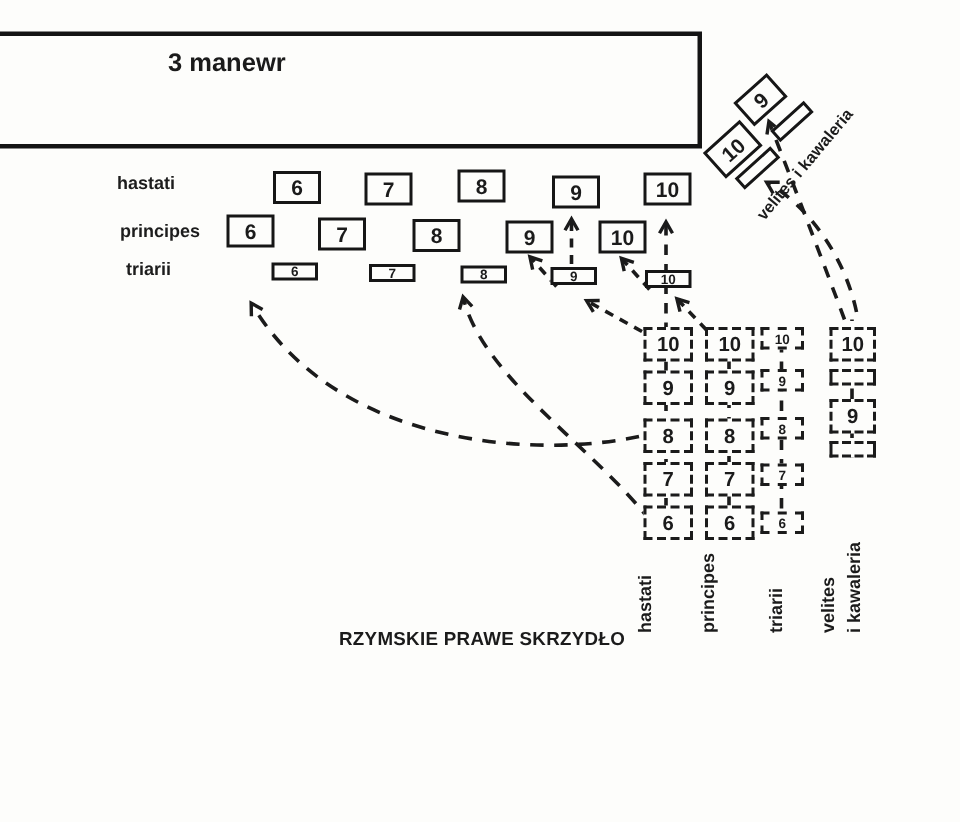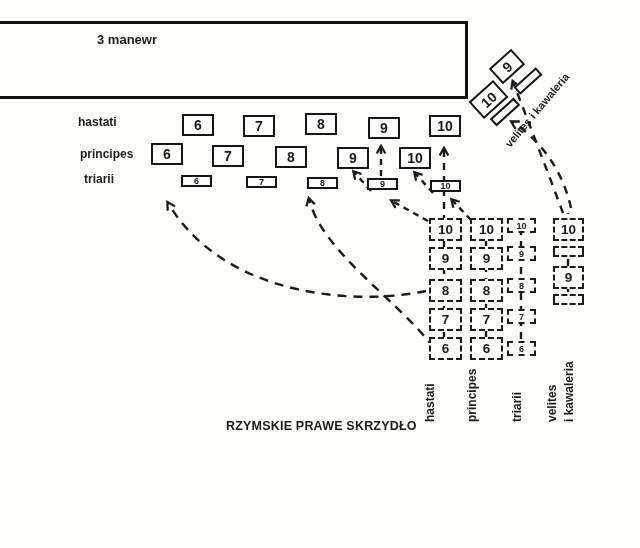--- a/index.html
+++ b/index.html
@@ -6,21 +6,21 @@
   .stage{
     position:relative;width:640px;height:548px;overflow:hidden;
     background:#fdfdfb;color:#1b1b1b;
     font-family:"Liberation Sans",sans-serif;
   }
   .stage *{box-sizing:border-box;}
   svg.arrows{position:absolute;left:0;top:0;z-index:0;}
   .lbl{position:absolute;font-weight:bold;font-size:12px;color:#1d1d1d;white-space:nowrap;z-index:2;}
   
   .titlebox{position:absolute;left:-8px;top:21px;width:476px;height:78px;border:3px solid #141414;background:#fdfdfb;z-index:2;}
-  .maneuver{position:absolute;left:102px;top:8px;font-weight:bold;font-size:13px;}
+  .maneuver{position:absolute;left:117px;top:8px;font-weight:bold;font-size:17px;}
   .titletext{position:absolute;left:146px;top:42px;font-weight:bold;font-size:12.5px;letter-spacing:.2px;white-space:nowrap;}
   
   .ubox{position:absolute;width:32px;height:22px;border:2.5px solid #161616;background:#fdfdfb;
         display:flex;align-items:center;justify-content:center;
         font-weight:bold;font-size:14px;z-index:2;}
   .fbox{position:absolute;width:31px;height:12px;border:2px solid #161616;background:#fdfdfb;
         display:flex;align-items:center;justify-content:center;
         font-weight:bold;font-size:9px;line-height:8px;z-index:2;}
   .dbox{position:absolute;width:33px;height:23px;border:2.5px dashed #1b1b1b;background:#fdfdfb;
         display:flex;align-items:center;justify-content:center;

